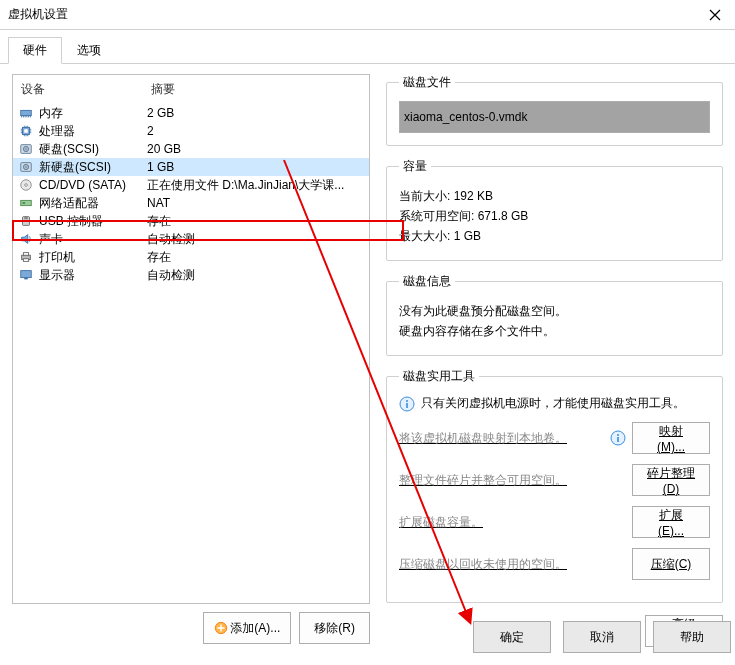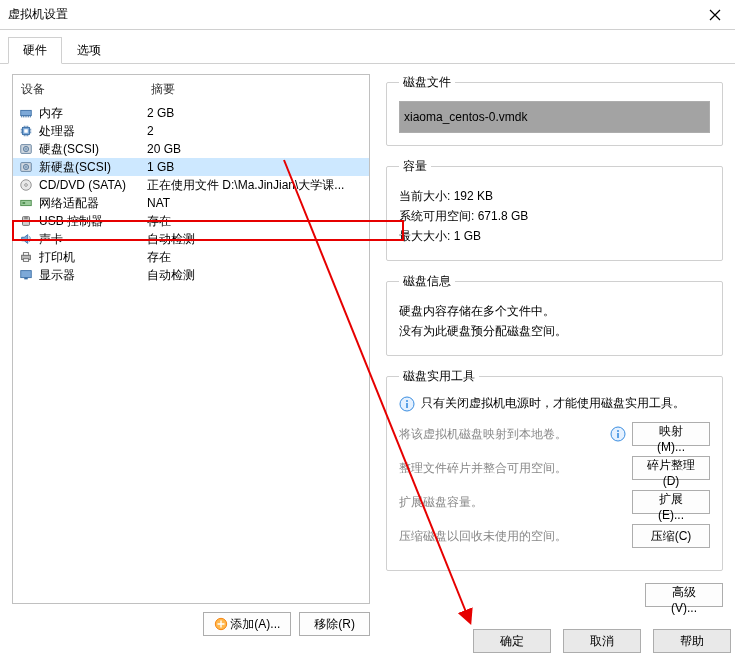--- a/index.html
+++ b/index.html
@@ -34,24 +34,24 @@
 
 .right-pane { flex: 1; }
 
 fieldset.group { border: 1px solid #d0d0d0; border-radius: 2px; margin-bottom: 12px; padding: 10px 12px 12px 12px; }
 fieldset.group legend { padding: 0 4px; font-size: 12px; color: #000; }
 
 .field-input { display: block; width: 100%; height: 32px; border: 1px solid #adadad; padding: 2px 4px; background: #a3a3a3; }
 
 .kv-line { margin: 3px 0; color: #000; }
 
-.util-row { display: flex; align-items: center; gap: 6px; margin: 10px 0; }
+.util-row { display: flex; align-items: center; gap: 6px; margin: 10px 0; text-decoration: underline; }
 .util-row .label { flex: 1; color: #888; }
 
-.btn { height: 24px; border: 1px solid #adadad; background: #e9e9e9; padding: 0 14px; cursor: pointer; font-size: 12px; }
+.btn { height: 32px; border: 1px solid #adadad; background: #e9e9e9; padding: 0 14px; cursor: pointer; font-size: 12px; }
 .btn.ghost { background: #fdfdfd; }
 .btn.wide { width: 78px; }
 .btn.add { display: flex; align-items: center; gap: 2px; padding: 0 10px; }
 .btn.add .plus-circle { width: 14px; height: 14px; }
 
 .info-row { display: flex; align-items: center; gap: 6px; }
 .info-icon { width: 16px; height: 16px; }
 
 .advanced-row { display: flex; justify-content: flex-end; margin-top: 6px; }
 
@@ -213,22 +213,22 @@
 
     <fieldset class="group">
       <legend>容量</legend>
       <div class="kv-line">当前大小: 192 KB</div>
       <div class="kv-line">系统可用空间: 671.8 GB</div>
       <div class="kv-line">最大大小: 1 GB</div>
     </fieldset>
 
     <fieldset class="group">
       <legend>磁盘信息</legend>
+      <div class="kv-line">没有为此硬盘预分配磁盘空间。</div>
       <div class="kv-line">硬盘内容存储在多个文件中。</div>
-      <div class="kv-line">没有为此硬盘预分配磁盘空间。</div>
     </fieldset>
 
     <fieldset class="group">
       <legend>磁盘实用工具</legend>
       <div class="info-row" style="margin-bottom:10px">
         <svg class="info-icon" viewBox="0 0 16 16">
           <circle cx="8" cy="8" r="7" fill="#e5f1ff" stroke="#3a8de0"></circle>
           <circle cx="8" cy="5" r="1" fill="#3a8de0"></circle>
           <rect x="7.2" y="7" width="1.6" height="5" fill="#3a8de0"></rect>
         </svg>

